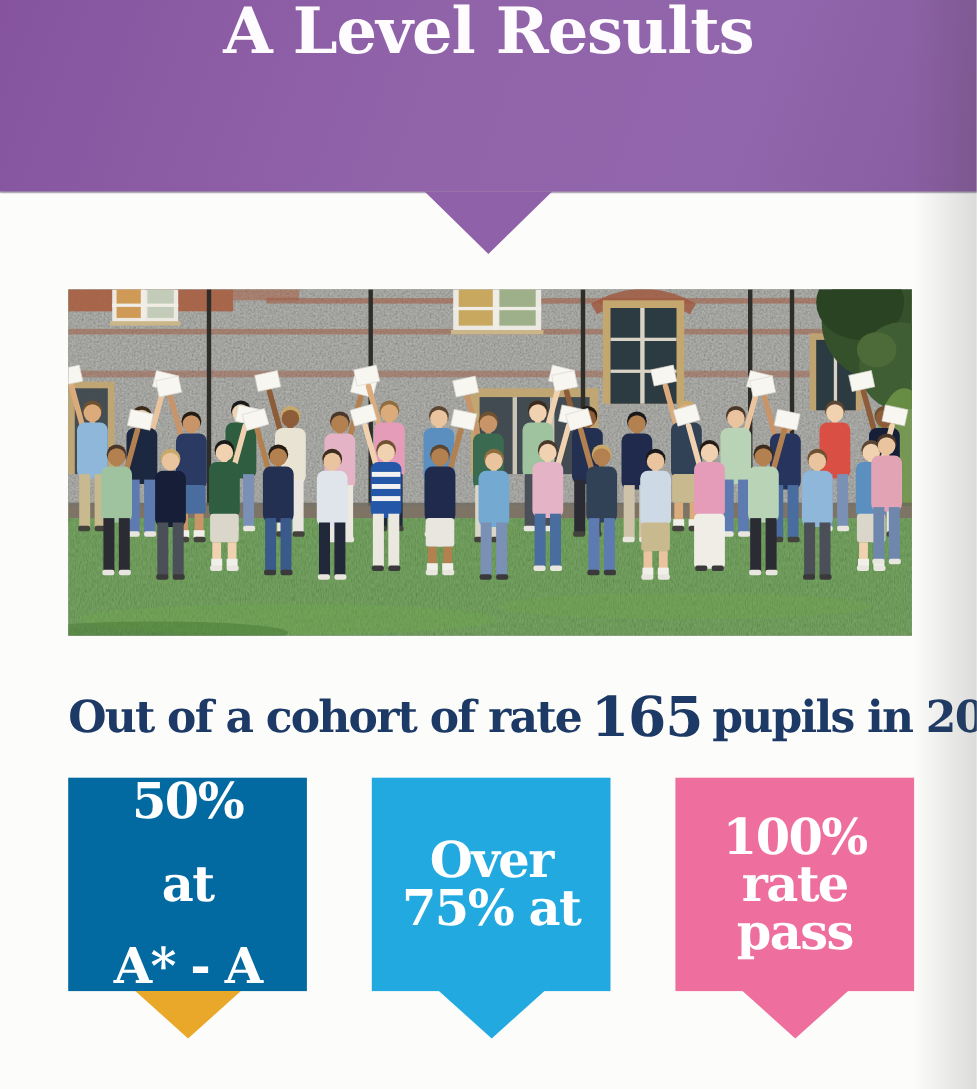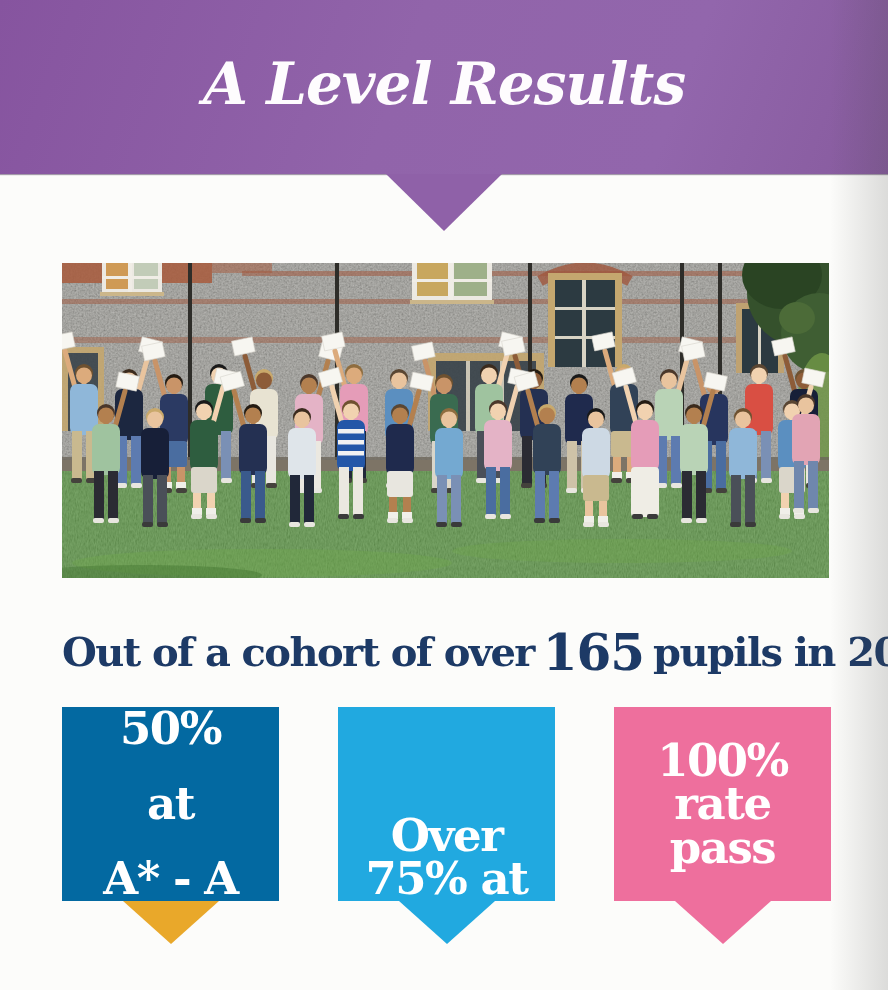--- a/index.html
+++ b/index.html
@@ -13,23 +13,22 @@
   
   .edge-shade{
     position:absolute;top:0;right:0;width:58px;height:990px;
     background:linear-gradient(to right, rgba(70,70,70,0) 0%, rgba(70,70,70,0.18) 100%);
     pointer-events:none;z-index:60;
   }
   
   .banner{
     position:relative;height:174px;
     background:linear-gradient(110deg,#86549f 0%, #9164aa 45%, #9266ac 75%, #875b9e 100%);
-    display:flex;align-items:center;justify-content:center;
+    display:flex;justify-content:center;
     box-shadow:0 1px 1px rgba(55,35,70,0.45);
-    font-style:italic;
   }
   .banner-title{
     color:#fefcfe;font-size:58px;font-weight:700;letter-spacing:-1px;
     margin-top:-6px;
   }
   .banner-tail{
     position:absolute;left:386px;top:174px;width:0;height:0;
     border-left:58px solid transparent;border-right:58px solid transparent;
     border-top:57px solid #8f61a8;z-index:5;
   }
@@ -567,34 +566,34 @@
           <rect x="732" y="198" width="10" height="49" fill="#6f87ad"></rect>
           <rect x="746" y="198" width="10" height="49" fill="#6f87ad"></rect>
           <rect x="731" y="245" width="11" height="5" rx="2" fill="#e8e6df"></rect>
           <rect x="746" y="245" width="11" height="5" rx="2" fill="#e8e6df"></rect>
         </g>
       </g>
   </svg>
 </div>
 
 <div class="cohort">
-  <span>Out of a cohort of over</span><span class="cohort-number">165</span><span>pupils in 2025...</span>
+  <span>Out of a cohort of rate</span><span class="cohort-number">165</span><span>pupils in 2025...</span>
 </div>
 
 <div class="badges">
   <div class="badge">
     <div class="badge-rect" style="background-color: #0369a1; justify-content: space-between;">
       <div class="badge-line">50%</div>
       <div class="badge-line">at</div>
       <div class="badge-line">A* - A</div>
     </div>
     <div class="badge-tail" style="border-top-color: rgb(233, 168, 42);"></div>
   </div>
   <div class="badge">
-    <div class="badge-rect" style="background-color: rgb(33, 169, 224); justify-content: flex-end;">
+    <div class="badge-rect" style="background-color: rgb(33, 169, 224);">
       <div class="badge-line">Over</div>
       <div class="badge-line">75% at</div>
     </div>
     <div class="badge-tail" style="border-top-color: rgb(33, 169, 224);"></div>
   </div>
   <div class="badge">
     <div class="badge-rect" style="background-color: rgb(238, 111, 157);">
       <div class="badge-line">100%</div>
       <div class="badge-line">rate</div>
       <div class="badge-line">pass</div>

